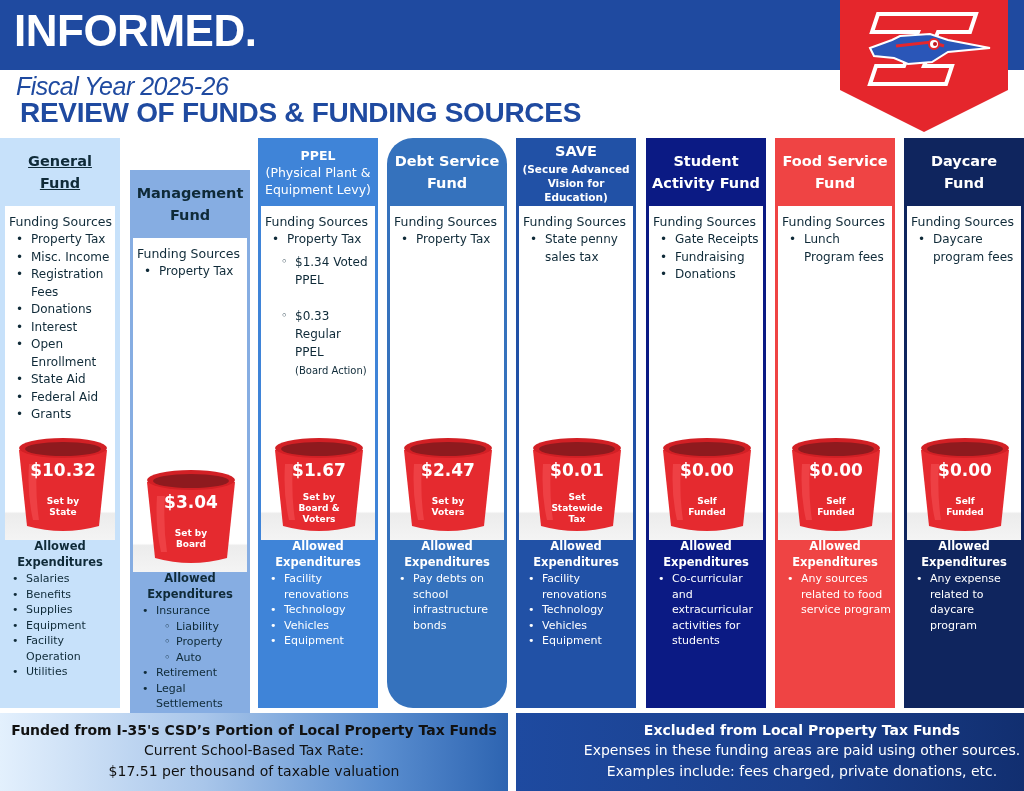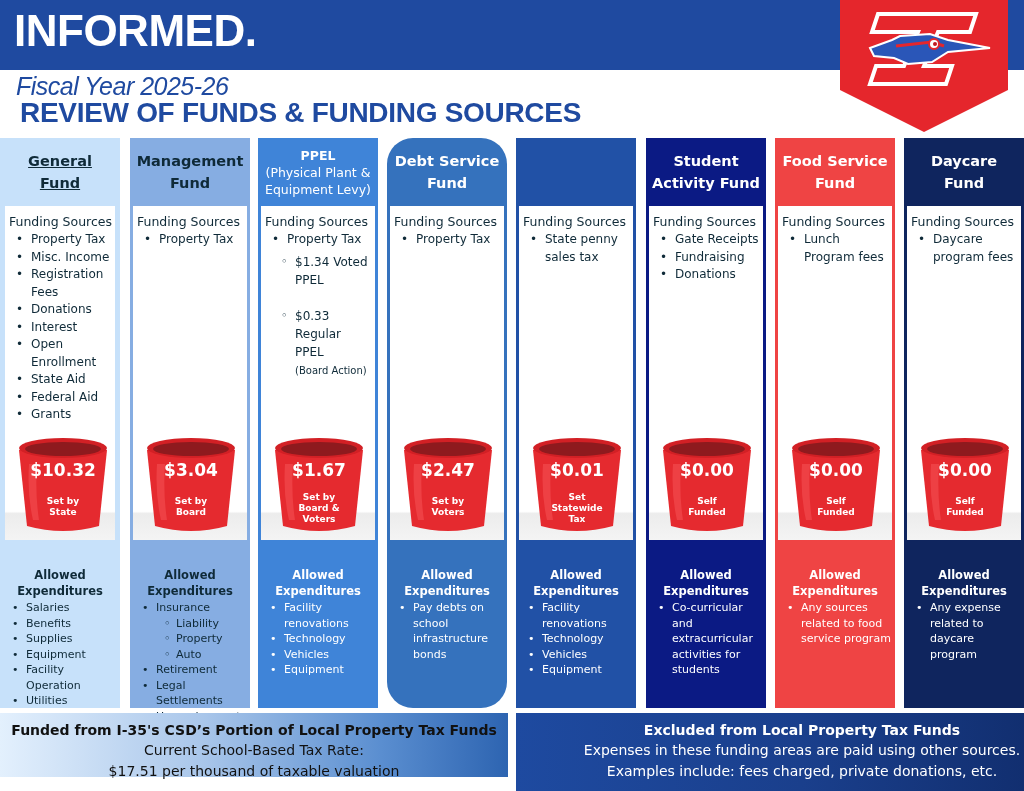--- a/index.html
+++ b/index.html
@@ -23,28 +23,28 @@
   .col ul { list-style: none; }
   .col ul li { position: relative; padding-left: 22px; font-size: 12px; line-height: 17.5px; color: #0f2a38; }
   .col ul li::before { content: "\2022"; position: absolute; left: 7px; top: 0; }
   .col ul.sub li { padding-left: 22px; font-size: 12px; line-height: 18px; margin-top: 4px; }
   .col ul.sub li::before { content: "\25E6"; left: 8px; font-size: 11px; }
   .col .note { font-size: 10px; }
   .bucket-zone { position: absolute; left: 3px; right: 3px; top: 292px; height: 110px; background: linear-gradient(#ffffff 0%, #ffffff 74%, #ececec 76%, #f4f4f4 100%); }
   .bucket { position: absolute; left: 12px; top: 4px; width: 92px; height: 100px; }
   .bucket .amt { position: absolute; left: 0; width: 92px; top: 26px; text-align: center; font-weight: bold; font-size: 17px; color: #ffffff; }
   .bucket .lbl { position: absolute; left: 0; width: 92px; top: 62px; text-align: center; font-weight: bold; font-size: 9px; line-height: 11px; color: #ffffff; }
-  .col .foot { position: absolute; left: 0; top: 421px; width: 100%; height: 168px; padding: 8px 4px 0 4px; }
+  .col .foot { position: absolute; left: 0; top: 392px; width: 100%; height: 168px; padding: 8px 4px 0 4px; }
   .col .foot .ae-title { text-align: center; font-weight: bold; font-size: 11.5px; line-height: 16px; margin-bottom: 1px; }
   .col .foot ul li { font-size: 11px; line-height: 15.5px; padding-left: 22px; }
   .col .foot ul li::before { left: 8px; }
   .col .foot ul.sub li { margin-top: 0; line-height: 15.5px; padding-left: 20px; }
   .col .foot ul.sub li::before { content: "\25E6"; left: 8px; }
 
-  .banner-left { position: absolute; left: 0; top: 713px; width: 508px; height: 64px; background: linear-gradient(90deg, #e3f0fd 0%, #a9c6ea 40%, #5a8ed0 75%, #2d64b1 100%); text-align: center; padding-top: 7px; }
+  .banner-left { position: absolute; left: 0; top: 713px; width: 508px; height: 78px; background: linear-gradient(90deg, #e3f0fd 0%, #a9c6ea 40%, #5a8ed0 75%, #2d64b1 100%); text-align: center; padding-top: 7px; }
   .banner-right { position: absolute; left: 516px; top: 713px; width: 572px; height: 78px; background: linear-gradient(90deg, #1e4aa0 0%, #1a3f8c 50%, #0f2a68 100%); text-align: center; padding-top: 7px; color: #ffffff; }
   .banner-title { font-weight: bold; font-size: 14px; line-height: 20px; }
   .banner-line { font-size: 14px; line-height: 21px; }
   .banner-left .banner-title, .banner-left .banner-line { color: #111111; }
 </style>
 </head>
 <body>
 
 <div class="top-band"></div>
 <div class="title-informed">INFORMED.</div>
@@ -108,21 +108,21 @@
       <li>Salaries</li>
       <li>Benefits</li>
       <li>Supplies</li>
       <li>Equipment</li>
       <li>Facility Operation</li>
       <li>Utilities</li>
     </ul>
   </div>
 </div>
 
-<div class="col" style="left:130px; background:#86ade2;">
+<div class="col" style="left:130px; background:#86ade2;margin-top:32px;">
   <div class="hdr" style="color:#0f2a38;">
     <span class="h-main">Management</span>
     <span class="h-main">Fund</span>
   </div>
   <div class="body">
     <div class="fs-title">Funding Sources</div>
     <ul>
         <li>Property Tax</li>
       </ul>
   </div>
@@ -242,20 +242,25 @@
         <div>Allowed</div>
         <div>Expenditures</div>
       </div>
     <ul>
         <li style="color:#ffffff;">Pay debts on school infrastructure bonds</li>
       </ul>
   </div>
 </div>
 
 <div class="col" style="left:516px; background:#2151a6;">
+  <div class="hdr" style="color:#ffffff;">
+    <span class="h-main">SAVE</span>
+    <span class="h-sub-b">(Secure Advanced</span>
+    <span class="h-sub-b">Vision for Education)</span>
+  </div>
   <div class="body">
     <div class="fs-title">Funding Sources</div>
     <ul>
         <li>State penny sales tax</li>
       </ul>
   </div>
   <div class="bucket-zone">
     <div class="bucket">
       <svg width="92" height="100" viewBox="0 0 92 100">
           <path d="M4,18 Q46,70 88,18" fill="none" stroke="#8e1a1e" stroke-width="2"></path>

